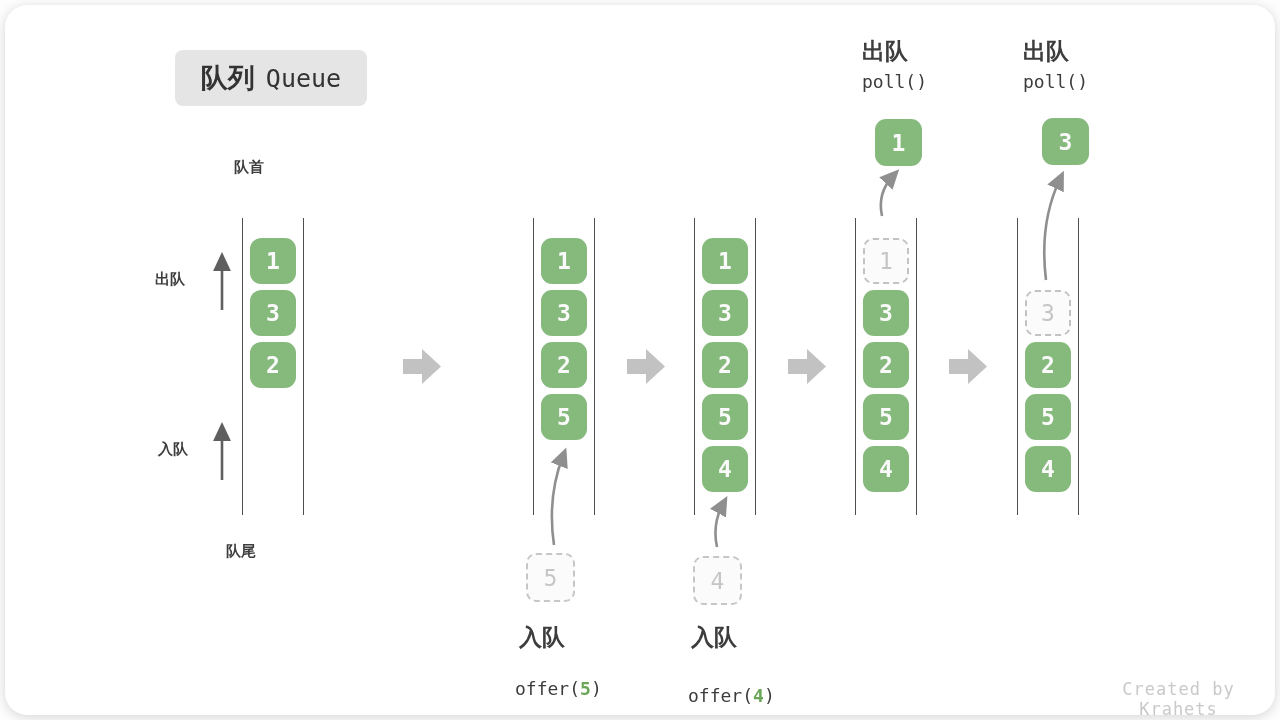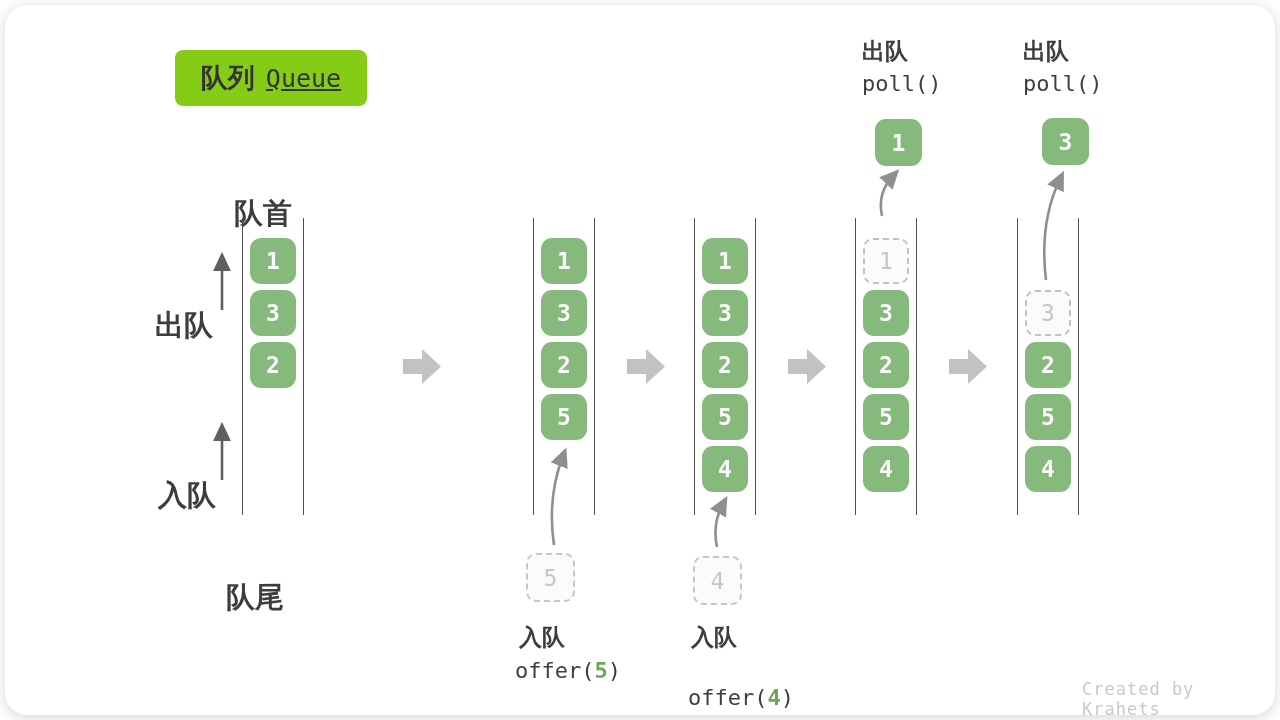--- a/index.html
+++ b/index.html
@@ -4,27 +4,27 @@
 <style>
   html,body{margin:0;padding:0;width:1280px;height:720px;background:#fdfdfd;overflow:hidden;}
   .card{
     position:absolute;left:5px;top:5px;width:1270px;height:710px;
     background:#ffffff;border-radius:22px;
     box-shadow:0 2px 12px rgba(0,0,0,0.16);
     font-family:"Liberation Sans",sans-serif;color:#3d3d3d;
   }
   .badge{
     position:absolute;left:170px;top:45px;width:192px;height:56px;
-    background:#84cc16;border-radius:8px;
+    background:#e5e5e5;border-radius:8px;
     display:flex;align-items:center;justify-content:center;gap:11px;
   }
   .badge .zh{font-size:27px;font-weight:bold;color:#333;}
-  .badge .en{font-family:"DejaVu Sans Mono",monospace;font-size:25px;color:#333;text-decoration:underline;}
+  .badge .en{font-family:"DejaVu Sans Mono",monospace;font-size:25px;color:#333;}
 
-  .cn-label{position:absolute;font-size:29px;font-weight:bold;color:#3d3d3d;white-space:nowrap;margin-top:36px;}
+  .cn-label{position:absolute;font-size:15px;font-weight:bold;color:#3d3d3d;white-space:nowrap;}
 
   .queue{
     position:absolute;top:213px;width:62px;height:297px;
     border-left:1.6px solid #4f4f4f;border-right:1.6px solid #4f4f4f;
     box-sizing:border-box;
   }
   .box{
     position:absolute;left:7px;width:46px;height:46px;border-radius:11px;
     background:#86ba7d;color:#fafafa;
     font-family:"DejaVu Sans Mono",monospace;font-size:23px;font-weight:bold;
@@ -44,28 +44,29 @@
   }
   .staged-box{
     position:absolute;width:49px;height:49px;border-radius:10px;
     background:#fbfbfb;border:2px dashed #c6c6c6;color:#c6c6c6;
     font-family:"DejaVu Sans Mono",monospace;font-size:23px;
     display:flex;align-items:center;justify-content:center;box-sizing:border-box;
   }
   .op-label{position:absolute;font-size:23px;font-weight:bold;color:#3d3d3d;white-space:nowrap;}
   .op-code{
     position:absolute;font-family:"DejaVu Sans Mono",monospace;
-    font-size:22px;color:#3d3d3d;white-space:nowrap;
+    font-size:18px;color:#3d3d3d;white-space:nowrap;
   }
   .op-code .arg{color:#69a757;font-weight:bold;}
 
   .credit{
     position:absolute;left:1077px;top:674px;
     font-family:"DejaVu Sans Mono",monospace;font-size:17px;color:#c9c9c9;
     letter-spacing:1px;
+    text-align:center;
   }
   svg.overlay{position:absolute;left:0;top:0;width:1270px;height:710px;pointer-events:none;}
 </style>
 </head>
 <body>
 
 <div class="card">
 
   <div class="badge">
     <span class="zh">队列</span>
@@ -134,21 +135,21 @@
 
   <div class="queue" style="left:1012px">
     <div class="box dashed s1">3</div>
     <div class="box s2">2</div>
     <div class="box s3">5</div>
     <div class="box s4">4</div>
   </div>
 
   <div class="staged-box" style="left:521px;top:548px">5</div>
   <div class="op-label" style="left:514px;top:617px">入队</div>
-  <div class="op-code" style="left:510px;top:653px"><span>offer(</span><span class="arg">5</span><span>)</span></div>
+  <div class="op-code" style="left:510px;top:673px"><span>offer(</span><span class="arg">5</span><span>)</span></div>
 
   <div class="staged-box" style="left:688px;top:551px">4</div>
   <div class="op-label" style="left:686px;top:617px">入队</div>
   <div class="op-code" style="left:683px;top:680px"><span>offer(</span><span class="arg">4</span><span>)</span></div>
 
   <div class="op-label" style="left:857px;top:31px">出队</div>
   <div class="op-code" style="left:857px;top:66px">poll()</div>
   <div class="floating-box" style="left:870px;top:114px">1</div>
 
   <div class="op-label" style="left:1018px;top:31px">出队</div>

